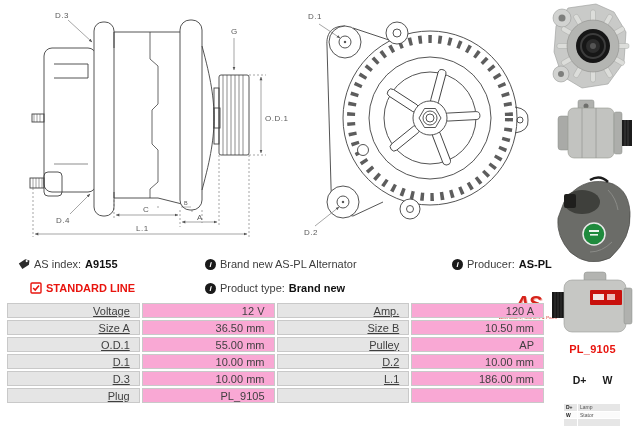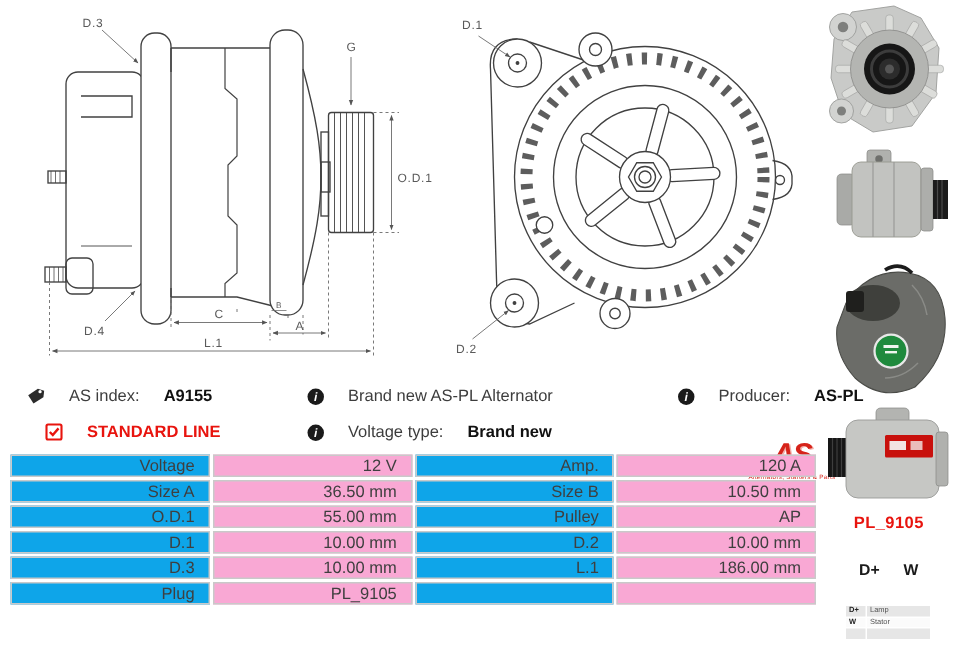--- a/index.html
+++ b/index.html
@@ -6,39 +6,39 @@
   html,body { background:#fff; }
   body { font-family:"Liberation Sans", sans-serif; }
   #page { position:relative; width:640px; height:427px; background:#fff; overflow:hidden; }
 
   
   .diagram { position:absolute; }
   .dim-label { font-family:"Liberation Sans", sans-serif; font-size:8px; fill:#5a5a5a; letter-spacing:.5px; }
   .dim-label-sm { font-size:5.5px; fill:#5a5a5a; }
 
   
-  .info-item { position:absolute; height:14px; display:flex; align-items:center; gap:16px;
+  .info-item { position:absolute; height:14px; display:flex; align-items:center; gap:4px;
                font-size:11px; color:#3d3d3d; white-space:nowrap; }
   .info-item b { color:#111;text-align:center; }
   .red { color:#e8140e;padding-left:12px; }
   .bold { font-weight:bold; }
   .info-icon { display:inline-flex; width:11px; height:11px; border-radius:50%;
                background:#1a1a1a; color:#fff; font-size:8px; font-weight:bold;
                align-items:center; justify-content:center; font-style:italic; flex:0 0 auto; }
   .logo { position:absolute; left:493px; top:270px; width:70px; text-align:center;margin-top:22px; }
   .logo-as { font-style:italic; font-weight:bold; font-size:20px; color:#d6231a; line-height:22px;
              text-shadow:1px 1px 0 #f3b0ab; letter-spacing:-1px; }
   .logo-sub { font-size:4.2px; color:#d6231a; margin-top:1px; letter-spacing:.2px; }
 
   
   table.spec { position:absolute; left:5px; top:301px; width:541px;
                border-collapse:separate; border-spacing:2px; table-layout:fixed; }
   table.spec td { height:15px; border:1px solid #c9c9c9; font-size:11px; color:#3f3f3f;
                   text-align:right; padding:0 9px 0 2px; vertical-align:middle; overflow:hidden; }
-  table.spec td.lbl { background:#0ea5e9; }
+  table.spec td.lbl { background:#e5e5e5;text-decoration:underline; }
   table.spec td.val { background:#f9a8d4; }
 
   
   .photo { position:absolute; }
   .plug-code { position:absolute; left:545px; top:343px; width:95px; text-align:center;
                font-size:11px; font-weight:bold; color:#e8140e; letter-spacing:.3px; }
   .terminals { position:absolute; left:545px; top:374px; width:95px; display:flex;
                justify-content:center; gap:16px; font-size:10.5px; font-weight:bold; color:#1a1a1a; }
   table.legend { position:absolute; left:563px; top:403px; width:58px;
                  border-collapse:separate; border-spacing:1px; table-layout:fixed; }
@@ -190,21 +190,21 @@
   <div class="info-item bold red" style="left:18px; top:281px;">
     <svg width="12" height="12" viewBox="0 0 12 12">
       <rect x="1" y="1" width="10" height="10" rx="1" fill="none" stroke="#e8140e" stroke-width="1.4"></rect>
       <path d="M3.2,6 L5.2,8 L9,3.6" fill="none" stroke="#e8140e" stroke-width="1.6"></path>
     </svg>
     <span>STANDARD LINE</span>
   </div>
 
   <div class="info-item" style="left:205px; top:281px;">
     <span class="info-icon">i</span>
-    <span>Voltage type:</span>
+    <span>Product type:</span>
       <b>Brand new</b>
   </div>
 
   <div class="logo">
     <div class="logo-as">AS</div>
     <div class="logo-sub">Alternators, Starters &amp; Parts</div>
   </div>
 
   <table class="spec">
     <tbody>

